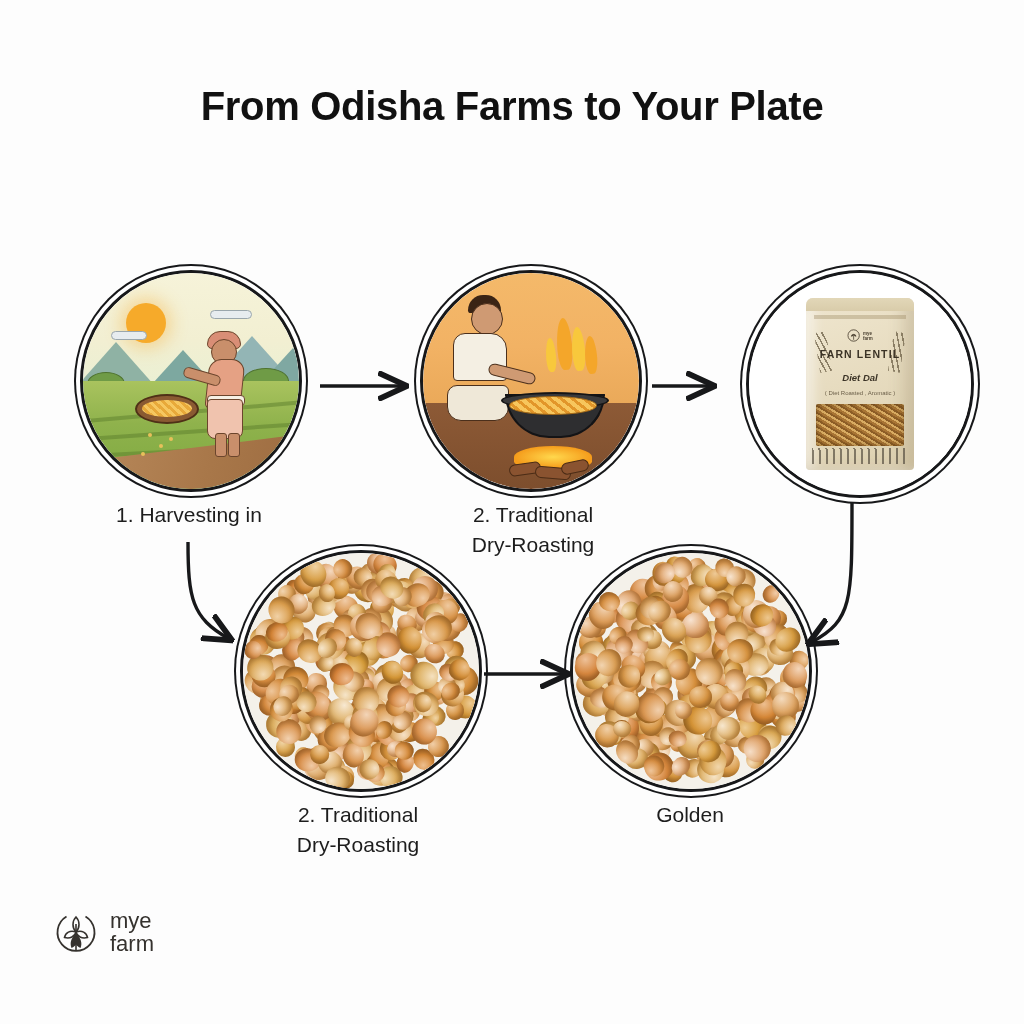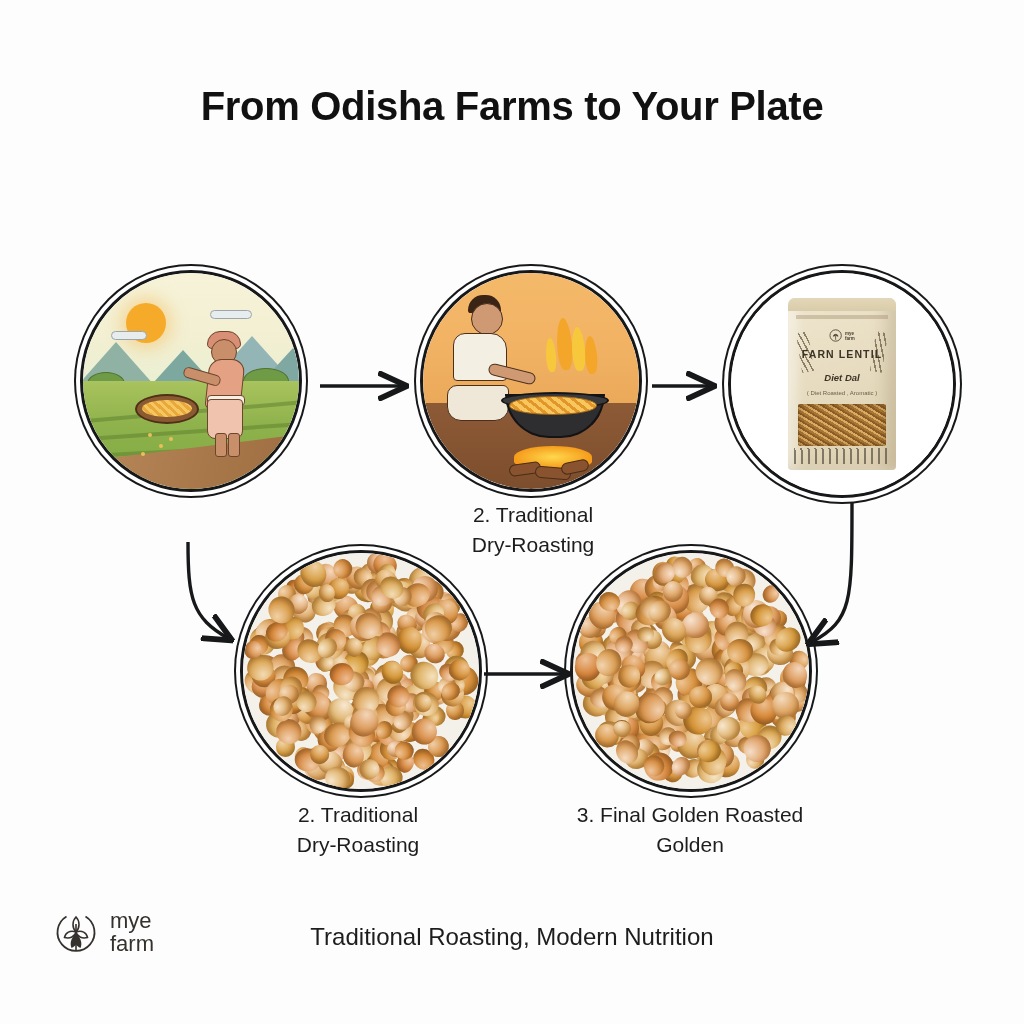--- a/index.html
+++ b/index.html
@@ -21,21 +21,21 @@
     position:absolute;border-radius:50%;
     background:#fff;border:3px solid #17181a;
     box-shadow:0 0 0 4px #fff, 0 0 0 6px #17181a;
     overflow:hidden;
   }
   .circle .inner{position:absolute;inset:0;border-radius:50%;overflow:hidden;}
 
   
   #c1{left:80px;top:270px;width:216px;height:216px;}
   #c2{left:420px;top:270px;width:216px;height:216px;}
-  #c3{left:728px;top:270px;width:222px;height:222px;}
+  #c3{left:746px;top:270px;width:222px;height:222px;}
   #c4{left:240px;top:550px;width:236px;height:236px;}
   #c5{left:570px;top:550px;width:236px;height:236px;}
 
   
   .sky1{position:absolute;left:0;top:0;width:100%;height:52%;
         background:linear-gradient(#f6f3d9 0%,#f2efd2 60%,#eaf0d3 100%);}
   .sun{position:absolute;left:20%;top:14%;width:40px;height:40px;border-radius:50%;
        background:#f6aa2a;box-shadow:0 0 16px 6px rgba(246,170,42,.35);}
   .cloud{position:absolute;height:7px;border-radius:6px;background:#e7ecef;
          border:1.6px solid #9aa6ac;}
@@ -842,45 +842,44 @@
 
   <svg class="arrow" style="left:786px;top:492px;" width="150" height="180">
     <path d="M66,10 C66,110 66,128 26,150" fill="none" stroke="#17181a" stroke-width="3.4" marker-end="url(#ah)"></path>
   </svg>
 
   <svg class="arrow" style="left:478px;top:646px;" width="110" height="60">
     <line x1="6" y1="28" x2="86" y2="28" stroke="#17181a" stroke-width="3.4" marker-end="url(#ah)"></line>
   </svg>
 
   <div class="cap" id="cap1">
+    <div>1. Harvesting in</div>
   </div>
   <div class="cap" id="cap2">
     <div>2. Traditional</div>
     <div>Dry-Roasting</div>
   </div>
   <div class="cap" id="cap4">
     <div>2. Traditional</div>
     <div>Dry-Roasting</div>
   </div>
   <div class="cap" id="cap5">
-    <div>3. Final Golden Roasted</div>
     <div>Golden</div>
   </div>
 
   <div class="logo">
     <svg class="logo-icon" viewBox="0 0 48 48">
       <path d="M14.5 8.5 A18.5 18.5 0 1 0 33.5 8.5" fill="none" stroke="#35322e" stroke-width="1.8"></path>
       <path d="M24 42 V16" stroke="#35322e" stroke-width="1.6" fill="none"></path>
       <path d="M24 9 C20 13 20 20 24 24 C28 20 28 13 24 9Z" fill="none" stroke="#35322e" stroke-width="1.6"></path>
       <path d="M24 24 C18 22 13.5 24.5 12.5 29.5 C18 31 23 28.5 24 24Z" fill="none" stroke="#35322e" stroke-width="1.6"></path>
       <path d="M24 24 C30 22 34.5 24.5 35.5 29.5 C30 31 25 28.5 24 24Z" fill="none" stroke="#35322e" stroke-width="1.6"></path>
       <path d="M24 26 C19 30 17.5 35 19.5 40 C25 38 27 32 24 26Z" fill="#35322e"></path>
       <path d="M24 26 C29 30 30.5 35 28.5 40 C23 38 21 32 24 26Z" fill="#35322e"></path>
     </svg>
     <div class="logo-text">
       <div>mye</div>
       <div>farm</div>
     </div>
   </div>
 
-  <div class="tagline">Traditional Roasting, Modern Nutrition</div>
 
 </div>
 
 </body></html>

